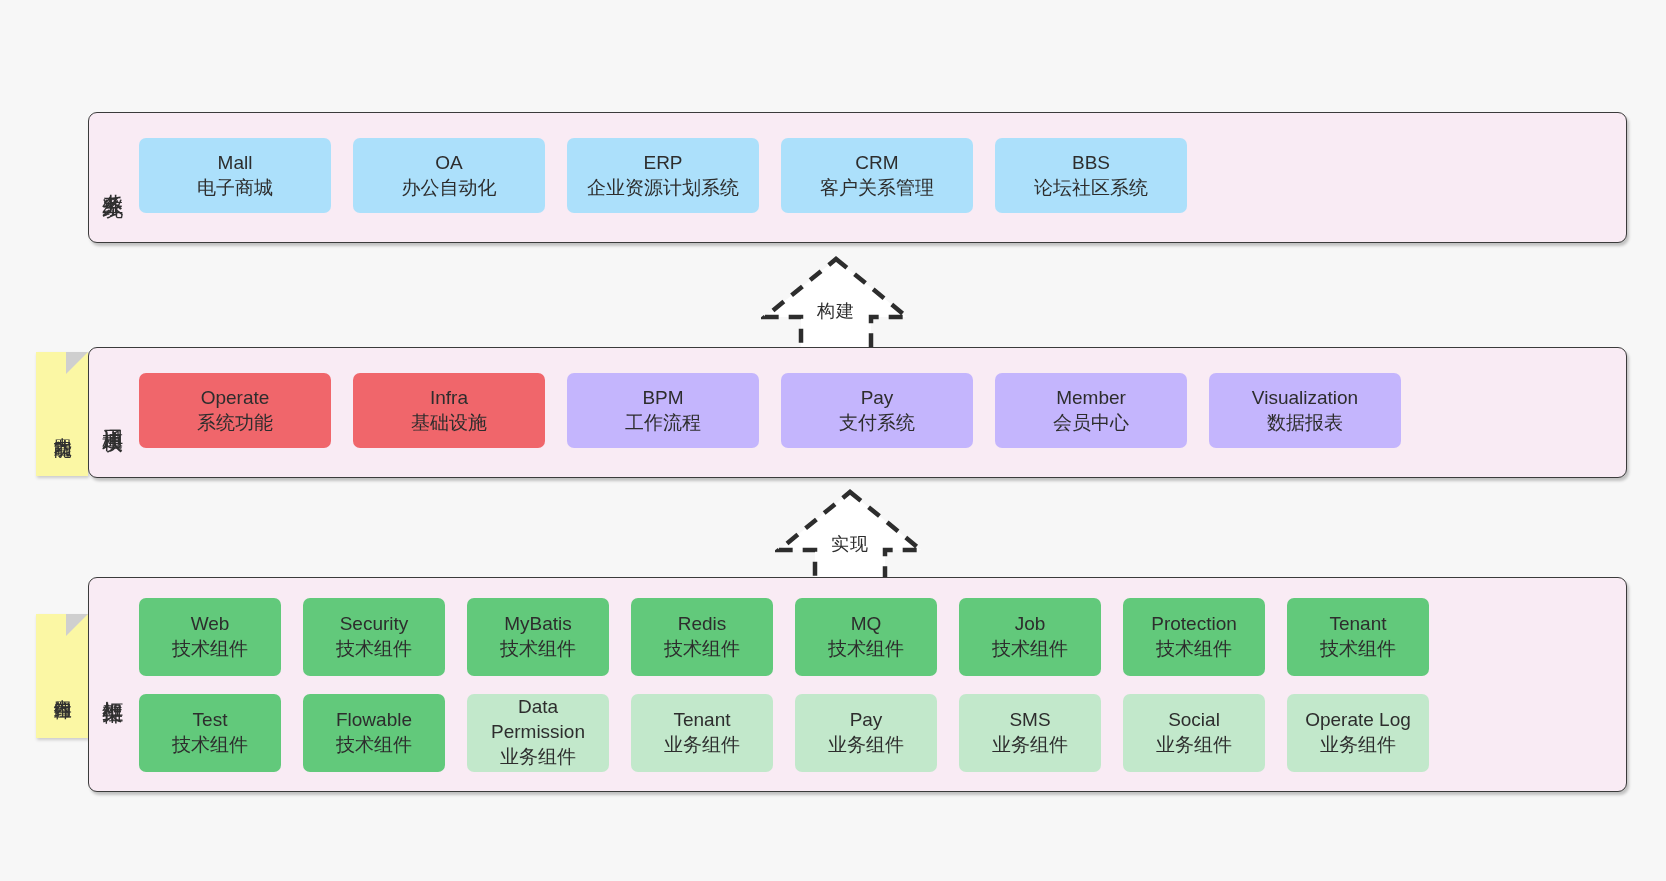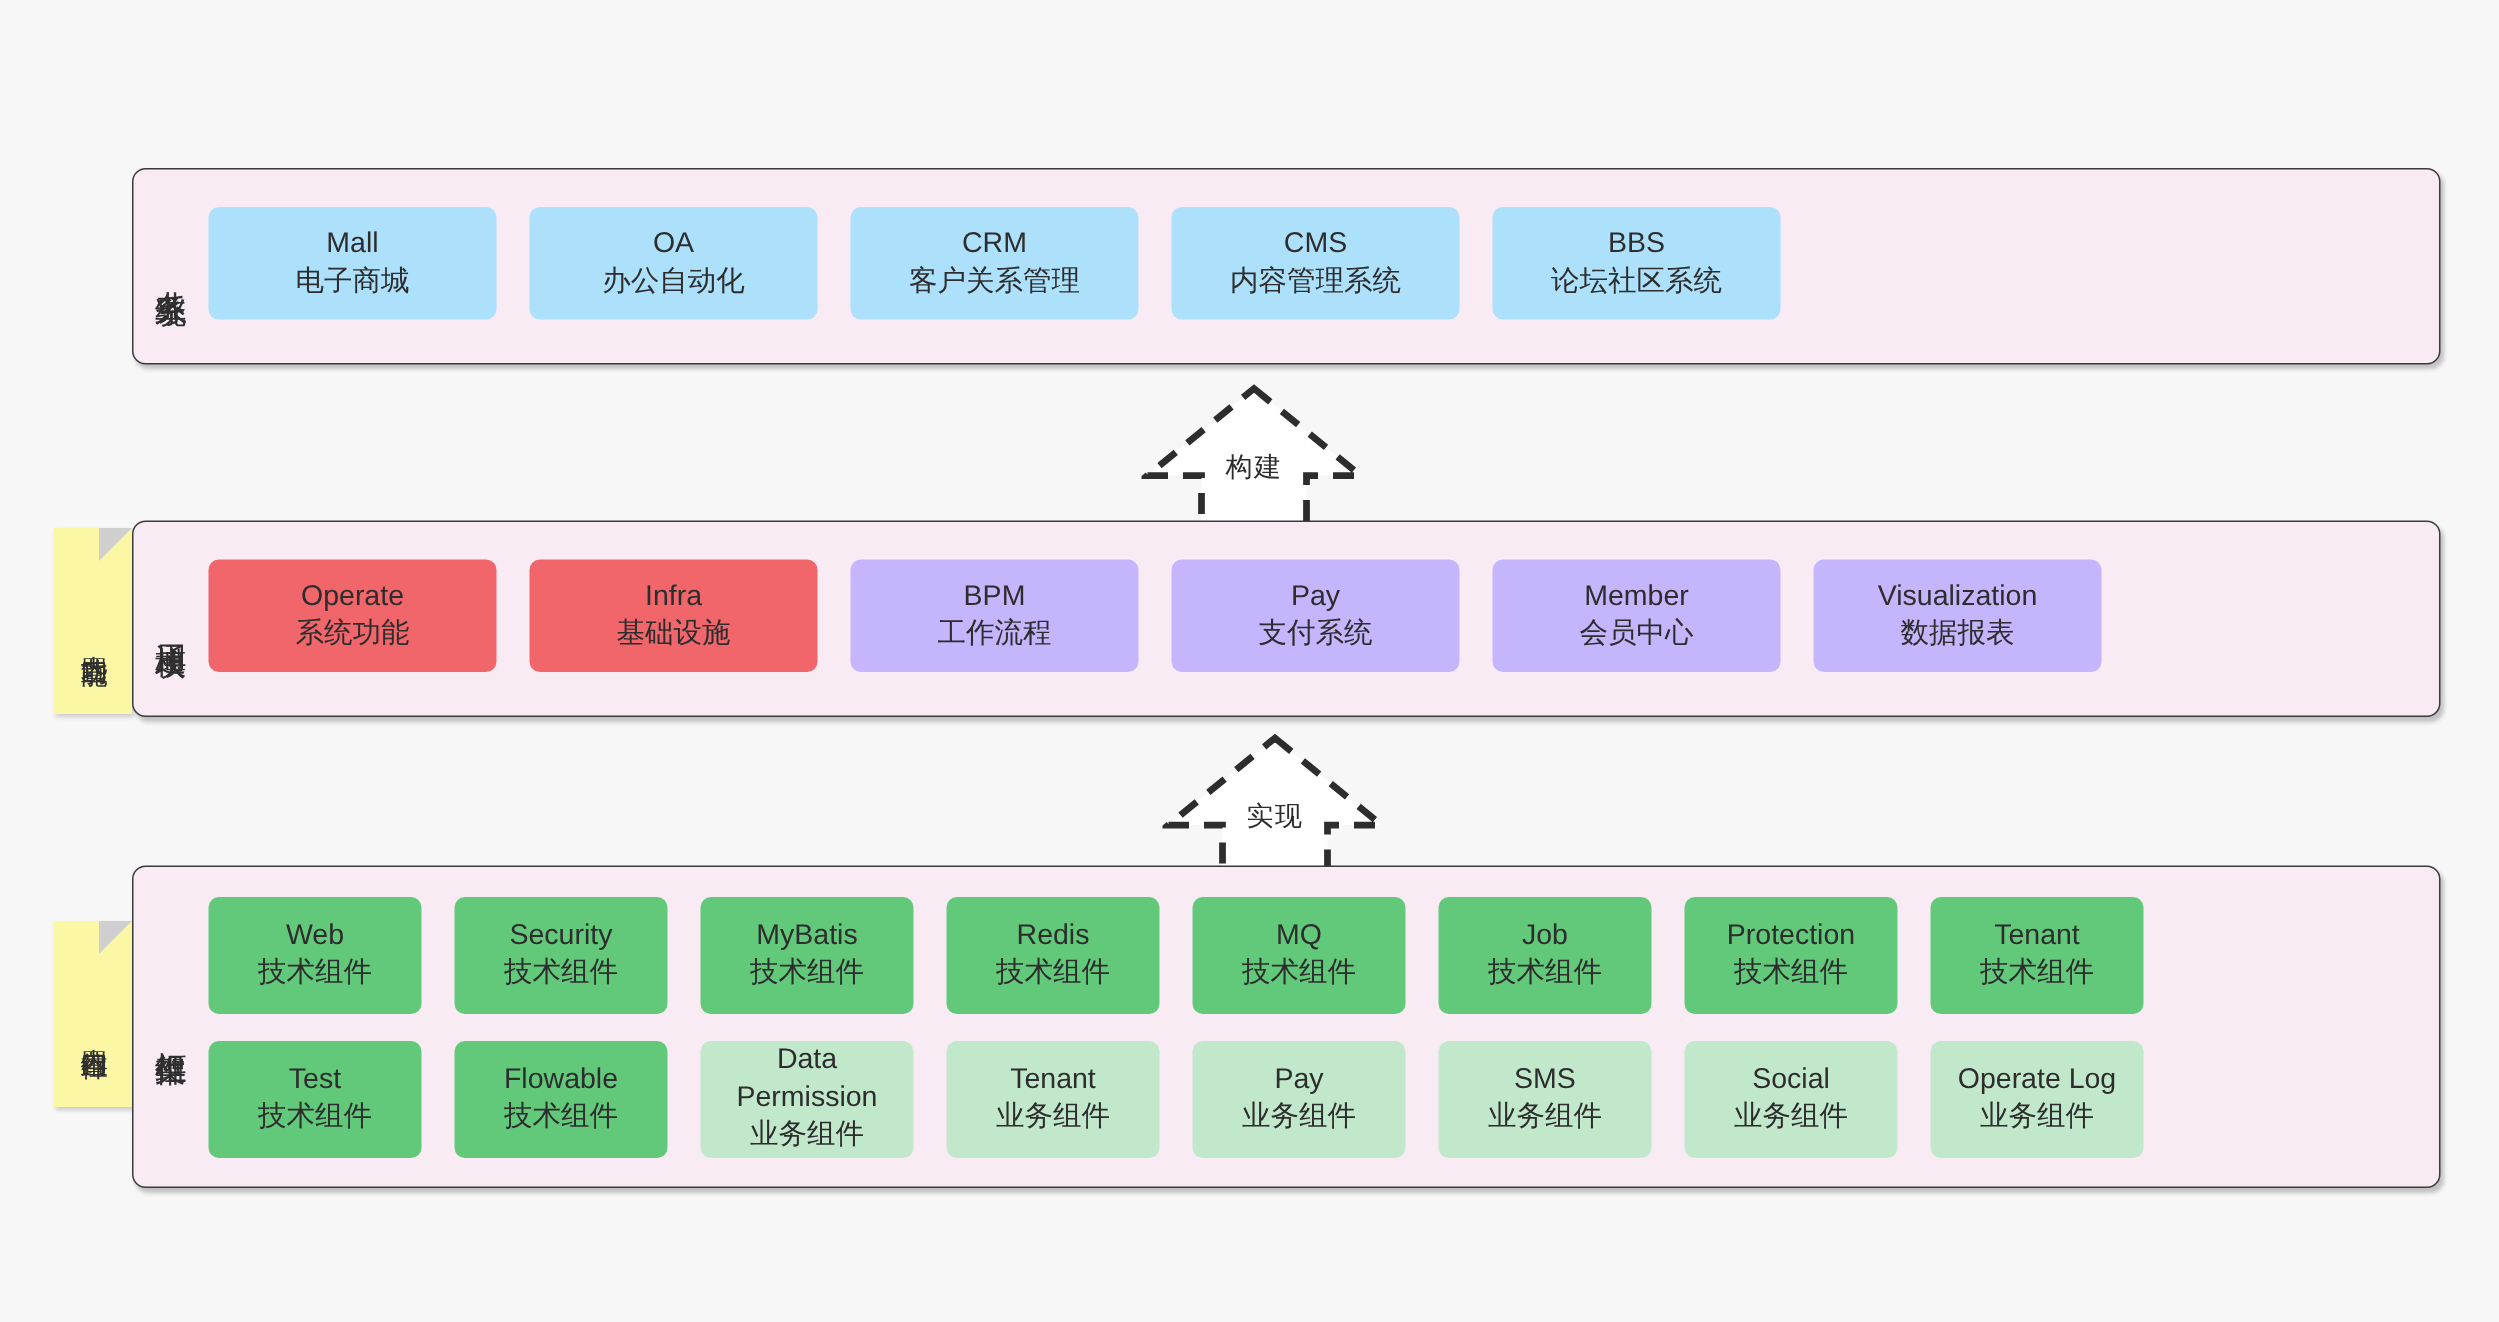--- a/index.html
+++ b/index.html
@@ -151,26 +151,26 @@
       <div class="row">
         <div class="card blue">
           <span class="en">Mall</span>
           <span class="cn">电子商城</span>
         </div>
         <div class="card blue">
           <span class="en">OA</span>
           <span class="cn">办公自动化</span>
         </div>
         <div class="card blue">
+          <span class="en">ERP</span>
+          <span class="cn">企业资源计划系统</span>
+        </div>
+        <div class="card blue">
           <span class="en">CRM</span>
           <span class="cn">客户关系管理</span>
-        </div>
-        <div class="card blue">
-          <span class="en">CMS</span>
-          <span class="cn">内容管理系统</span>
         </div>
         <div class="card blue">
           <span class="en">BBS</span>
           <span class="cn">论坛社区系统</span>
         </div>
       </div>
     </div>
   </div>
 
   <div class="arrow" id="arrow-build">

